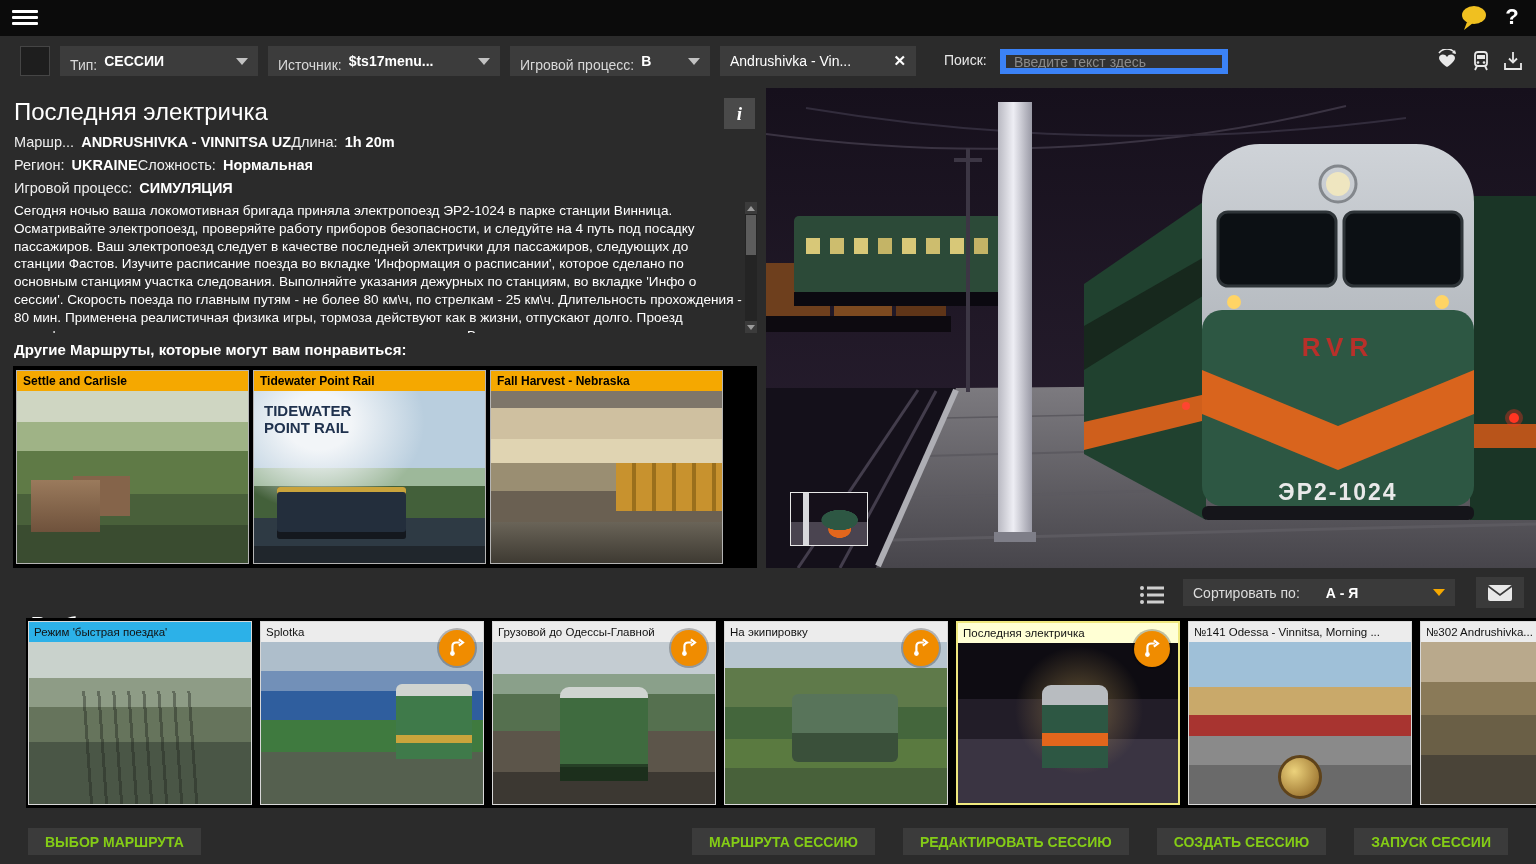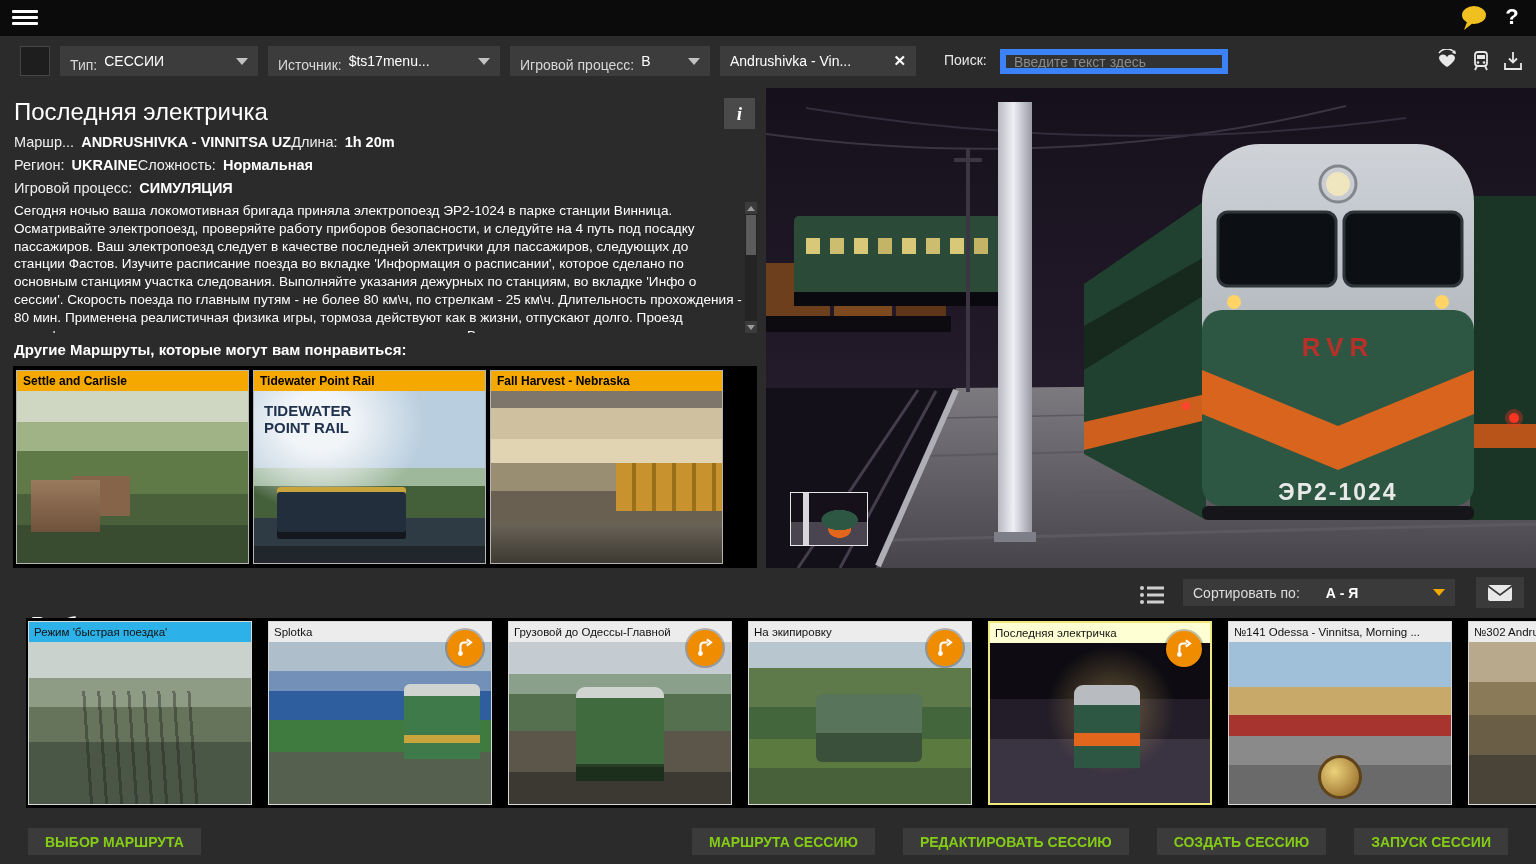--- a/index.html
+++ b/index.html
@@ -11,21 +11,21 @@
   .topbar { position:absolute; left:0; top:0; width:1536px; height:36px; background:#0b0b0b; }
   .hamburger { position:absolute; left:12px; top:7px; width:26px; height:22px; cursor:pointer; }
   .hamburger span { display:block; height:3px; background:#fff; margin:3px 0; border-radius:1px; }
   .chat-btn { position:absolute; left:1458px; top:4px; width:32px; height:28px; cursor:pointer; }
   .help-btn { position:absolute; left:1498px; top:2px; width:28px; height:30px; color:#fff; font-size:22px; font-weight:bold; text-align:center; line-height:30px; cursor:pointer; }
 
   
   .filter-thumb { position:absolute; left:20px; top:46px; width:30px; height:30px; background:#1e1e1e; border:1px solid #454545; }
   .dd { position:absolute; top:46px; height:30px; background:#3c3c3c; display:flex; align-items:center; padding:0 10px; font-size:14px; cursor:pointer; }
   .dd .lbl { color:#d8d8d8; margin-right:7px; white-space:nowrap;margin-top:8px; }
-  .dd .val { font-weight:normal; color:#fff; white-space:nowrap; }
+  .dd .val { font-weight:bold; color:#fff; white-space:nowrap; }
   .chev { width:0; height:0; border-left:6px solid transparent; border-right:6px solid transparent; border-top:7px solid #c2c2c2; margin-left:auto; }
   .chev.orange { border-top-color:#f5a800; }
   .dd-type   { left:60px;  width:198px; }
   .dd-source { left:268px; width:232px; }
   .dd-game   { left:510px; width:200px; }
   .route-tag { position:absolute; left:720px; top:46px; width:196px; height:30px; background:#3c3c3c; display:flex; align-items:center; padding:0 10px; font-size:14px; cursor:pointer; }
   .route-tag .txt { white-space:nowrap; overflow:hidden; }
   .route-tag .x { margin-left:auto; font-weight:bold; font-size:15px; color:#fff; cursor:pointer; padding-left:8px; }
   .search-lbl { position:absolute; left:944px; top:52px; font-size:14px; color:#e8e8e8; }
   .search-input { position:absolute; left:1000px; top:49px; width:228px; height:25px; background:#323232; border:6px solid #3b82f6; color:#ddd; font-size:14px; padding:0 8px; font-family:inherit; outline:none; }
@@ -74,21 +74,21 @@
   }
 
   
   .sess-head { position:absolute; left:31px; top:604px; font-size:21px; font-weight:bold;margin-top:8px; }
   .view-btn { position:absolute; left:1137px; top:583px; width:30px; height:24px; cursor:pointer; display:flex; align-items:center; justify-content:center; }
   .sort { position:absolute; left:1183px; top:579px; width:272px; height:27px; background:#3a3a3a; display:flex; align-items:center; padding:0 10px; font-size:14px; cursor:pointer;gap:19px; }
   .sort .lbl { color:#ddd; margin-right:7px; }
   .sort .val { font-weight:bold; }
   .mail-btn { position:absolute; left:1476px; top:577px; width:48px; height:31px; background:#3a3a3a; display:flex; align-items:center; justify-content:center; cursor:pointer; }
 
-  .cards { position:absolute; left:26px; top:618px; width:1510px; height:190px; background:#000; display:flex; gap:16px; padding:3px 0 3px 2px; overflow:hidden; }
+  .cards { position:absolute; left:26px; top:618px; width:1510px; height:190px; background:#000; display:flex; gap:8px; padding:3px 0 3px 2px; overflow:hidden; }
   .card { width:224px; min-width:224px; height:184px; border:1px solid #d8d8d8; position:relative; cursor:pointer; background:#111; }
   .card .hdr { height:20px; background:#ececec; color:#111; font-size:11.5px; display:flex; align-items:center; padding:0 5px; white-space:nowrap; overflow:hidden; }
   .card .img { position:absolute; left:0; right:0; top:20px; bottom:0; overflow:hidden; }
   .card.qd .hdr { background:#2cb1e8; }
   .card.selected { border:2px solid #efe87e; }
   .card.selected .hdr { background:#ffffd4; }
   .t1 { background:linear-gradient(180deg,#c9d2cc 0 22%,#8e9c86 22% 40%,#66745c 40% 62%,#4a5646 62%); }
   .t1::after { content:""; position:absolute; left:22%; bottom:0; width:56%; height:70%; background:repeating-linear-gradient(86deg, rgba(0,0,0,0) 0 12px, rgba(30,34,28,.4) 12px 15px); }
   .t2 { background:linear-gradient(180deg,#aebecb 0 18%,#7290b8 18% 30%,#2f5e9e 30% 48%,#3f7a3f 48% 68%,#55604f 68%); }
   .t2::after { content:""; position:absolute; right:5%; top:26%; width:34%; height:46%; border-radius:6px 6px 0 0; background:linear-gradient(180deg,#d0d4d0 0 16%,#3f7a4a 16% 68%,#caa43c 68% 78%,#3f7a4a 78%); }

